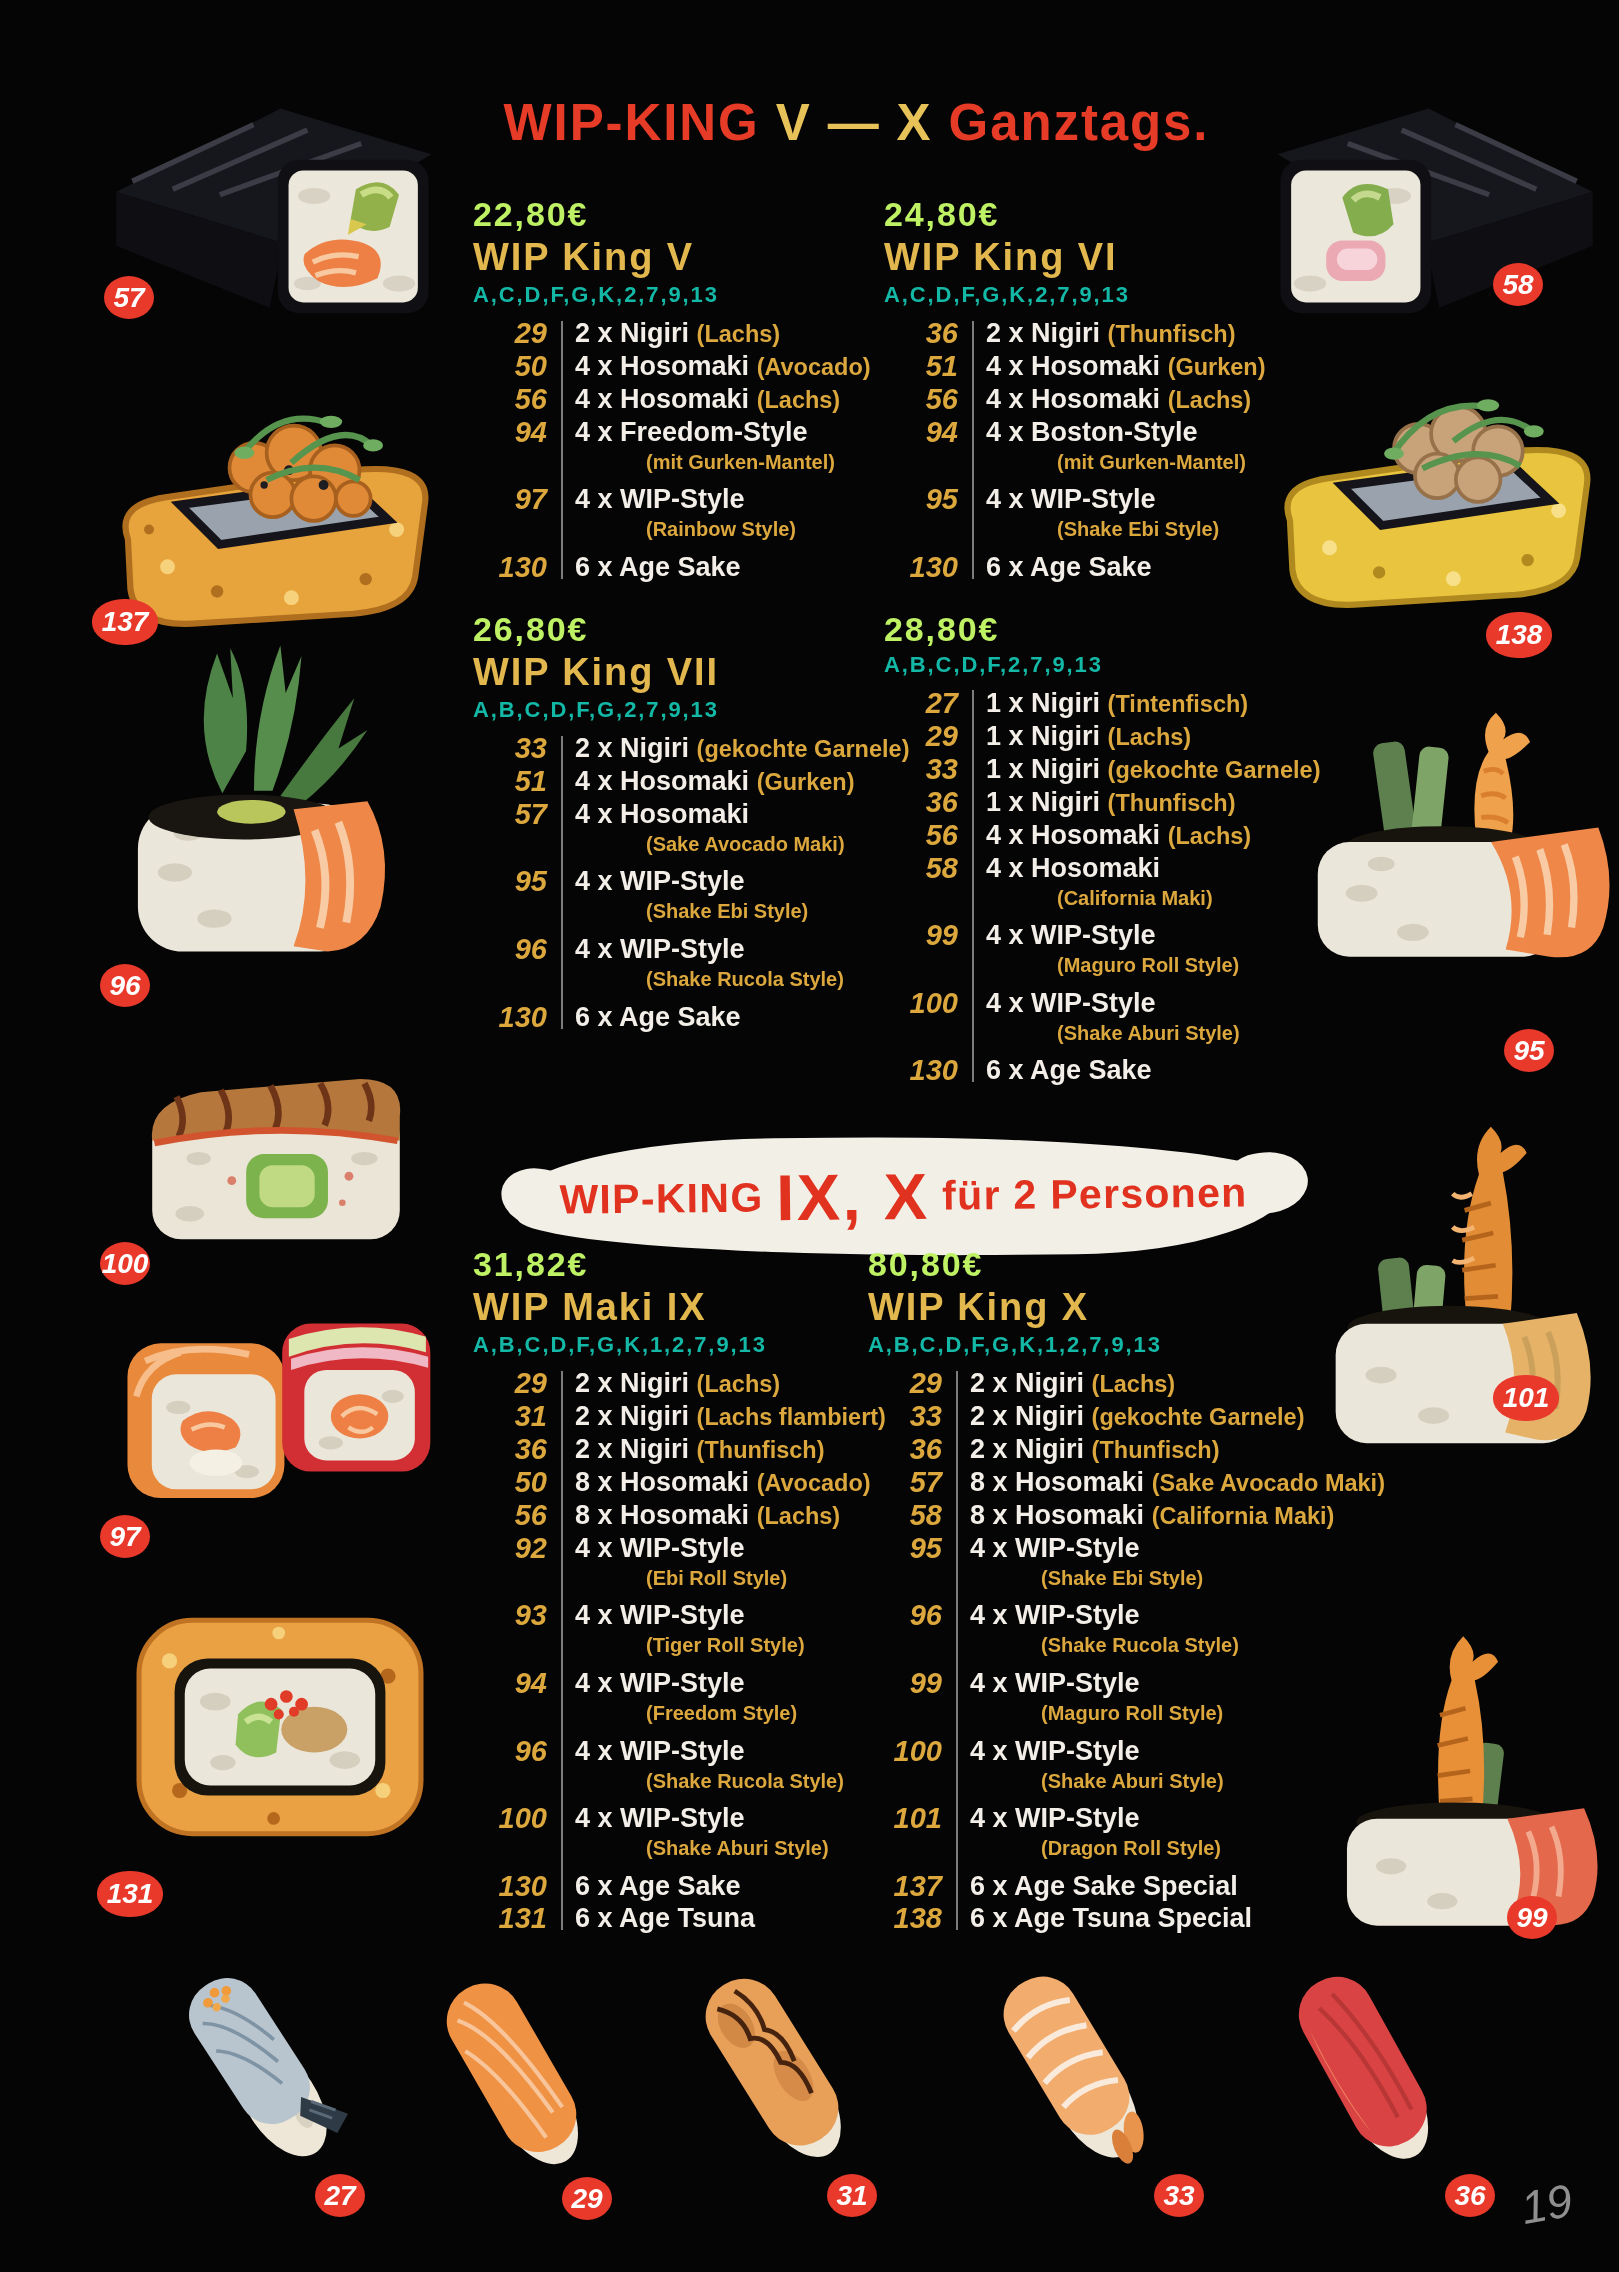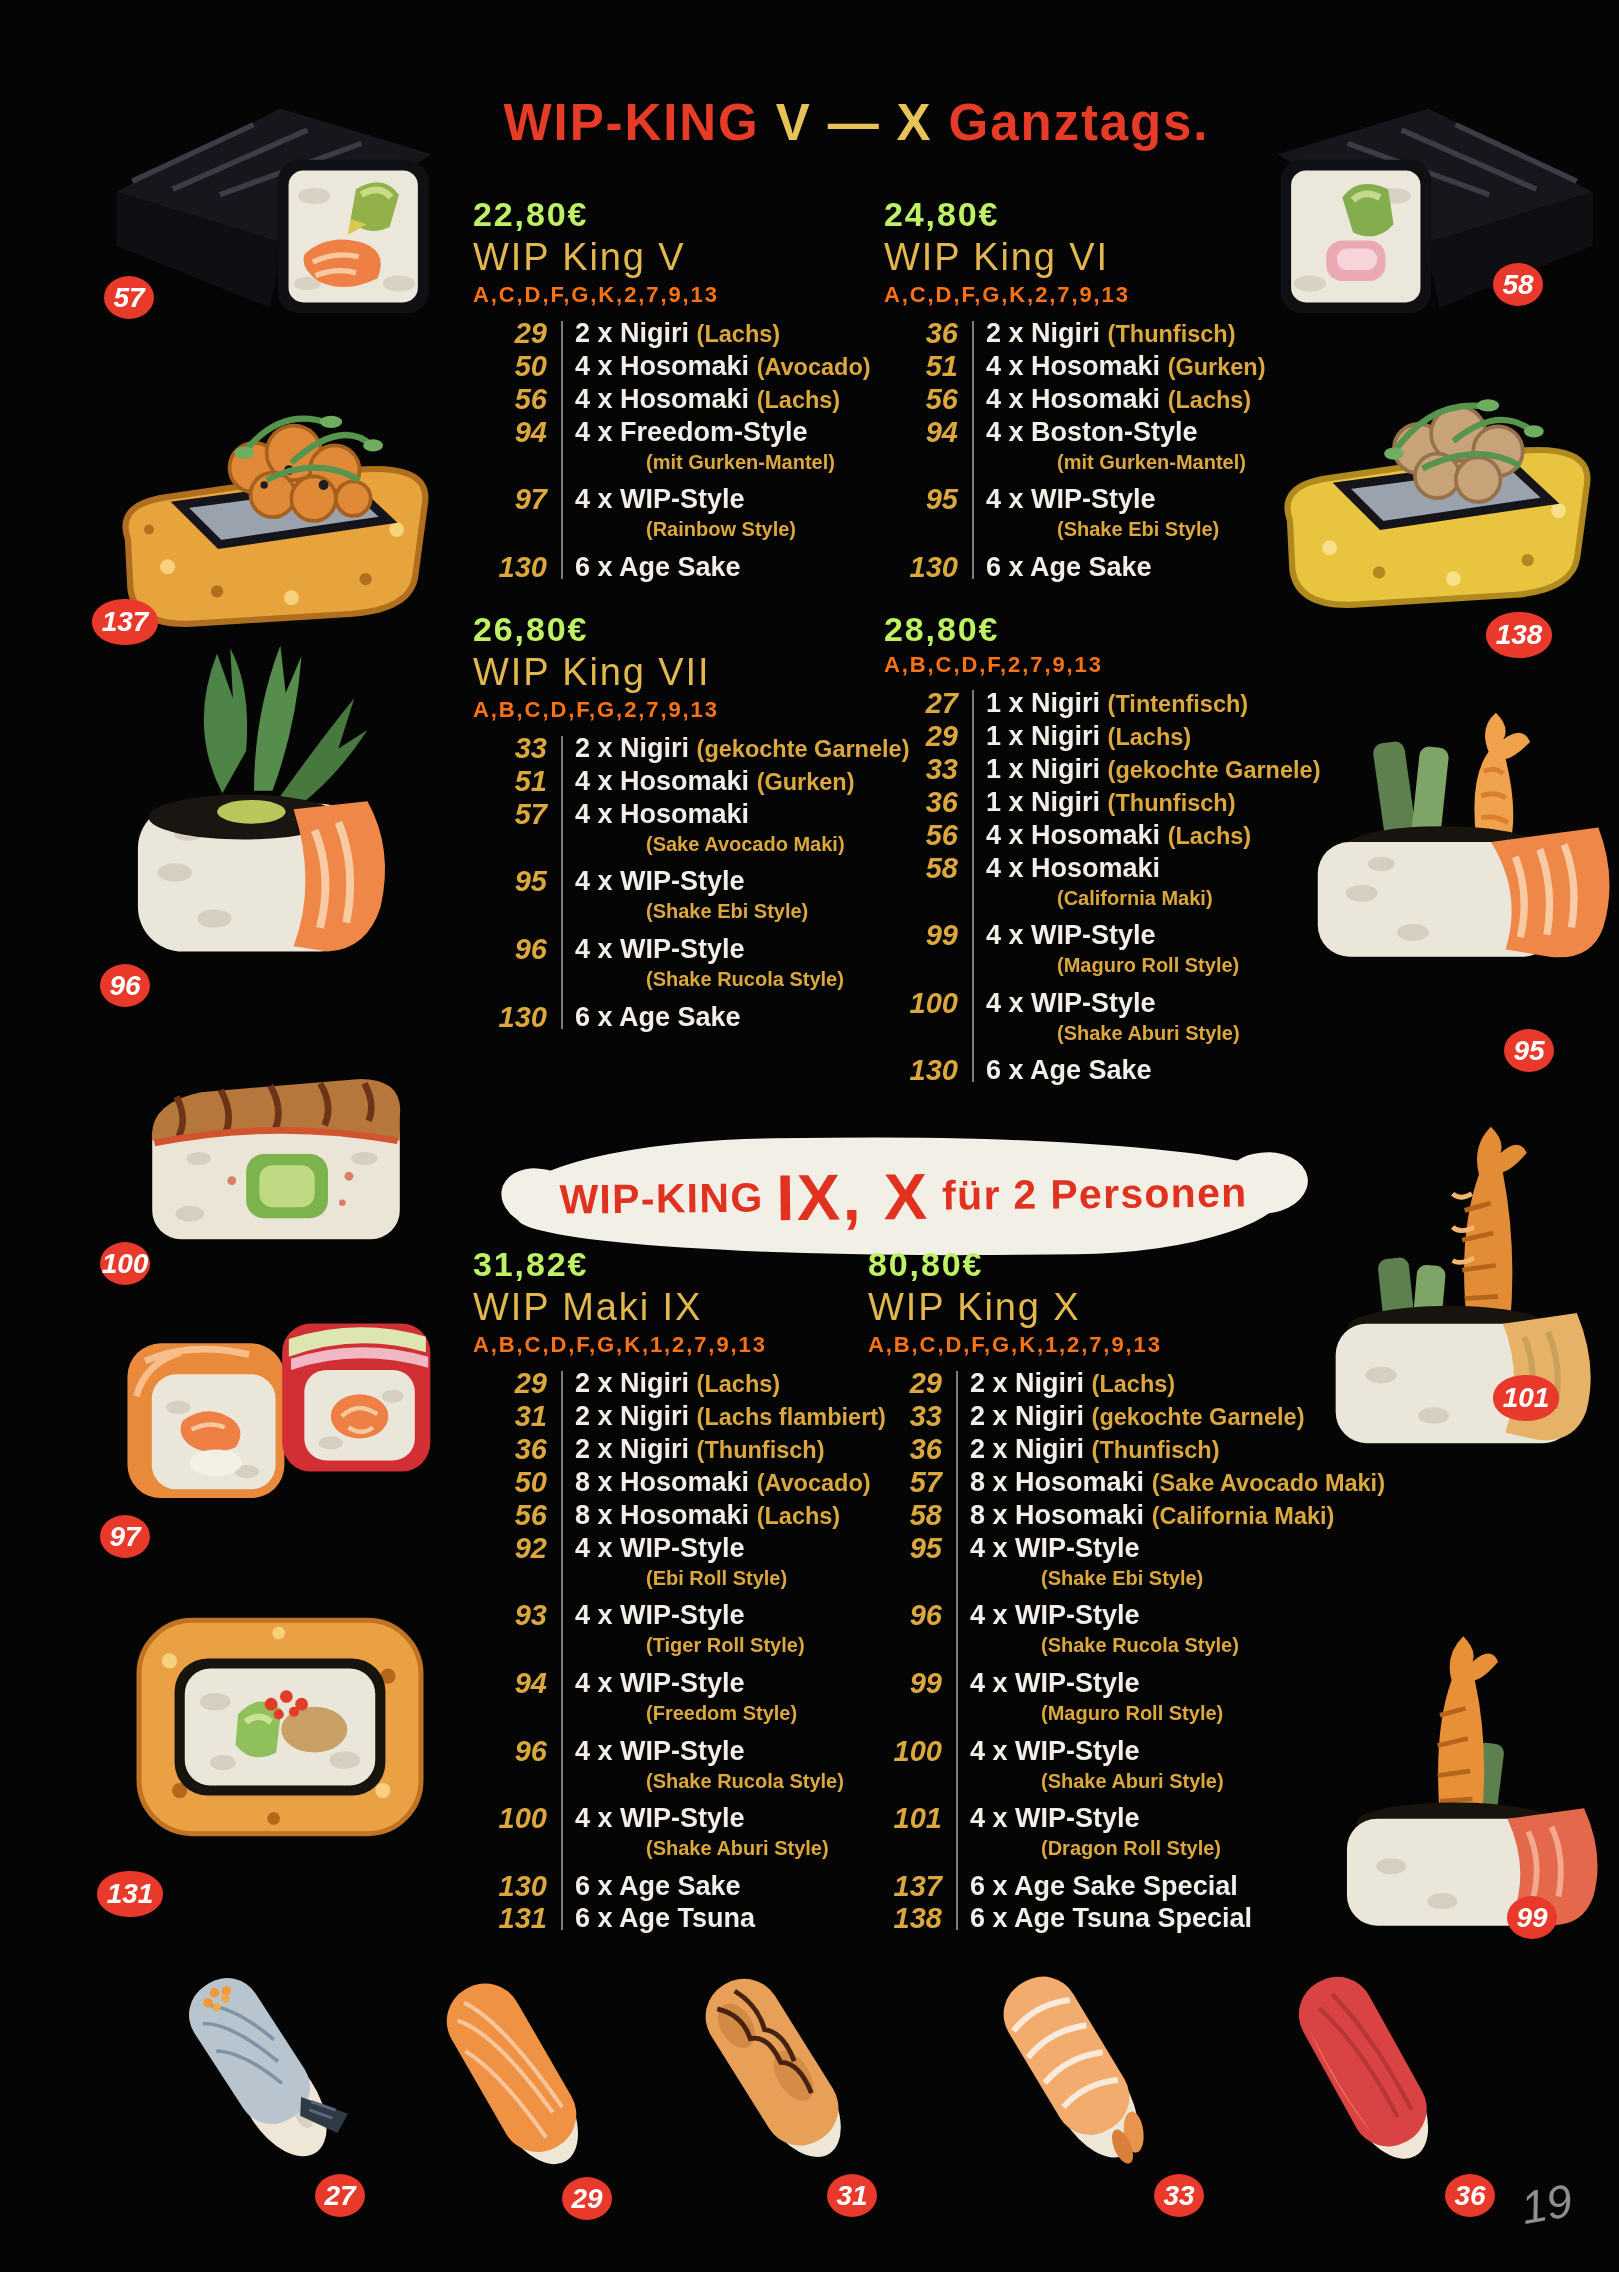--- a/index.html
+++ b/index.html
@@ -11,22 +11,22 @@
   
   .title{
     position:absolute;left:444px;top:93px;width:825px;
     text-align:center;font-size:51px;font-weight:bold;letter-spacing:1.9px;white-space:nowrap;
   }
   .title .red{color:#e63b26}
   .title .gold{color:#e7c258}
   
   .set{position:absolute;width:411px;white-space:nowrap}
   .price{font-size:34px;font-weight:bold;color:#bef264;letter-spacing:1.9px;line-height:36px}
-  .sname{margin:6.3px 0 0 0;font-size:38px;font-weight:normal;color:#e2b84e;letter-spacing:1.9px;line-height:39px}
-  .allerg{margin-top:5.1px;font-size:22px;font-weight:bold;color:#f97316;letter-spacing:1.9px;line-height:25.4px}
+  .sname{margin:6.3px 0 0 0;font-size:38px;font-weight:bold;color:#e2b84e;letter-spacing:1.9px;line-height:39px}
+  .allerg{margin-top:5.1px;font-size:22px;font-weight:bold;color:#14b8a6;letter-spacing:1.9px;line-height:25.4px}
   .items{position:relative;margin-top:9px}
   .items::before{content:"";position:absolute;left:88px;top:3.8px;bottom:3.8px;width:1.9px;background:#7d7d7d}
   .row{display:flex;align-items:flex-start}
   .row.gap{margin-top:7.6px}
   .num{flex:none;width:74px;text-align:right;font-size:29px;font-style:italic;font-weight:bold;color:#dca83e;line-height:32px}
   .body{padding-left:28px;font-size:27px;line-height:32px;font-weight:bold;color:#f3efe8}
   .det{color:#dca83e;font-size:23.5px;font-weight:bold}
   .sub{font-size:20px;line-height:28px;color:#dca83e;font-weight:bold;padding-left:71px}
   
   .badge{

